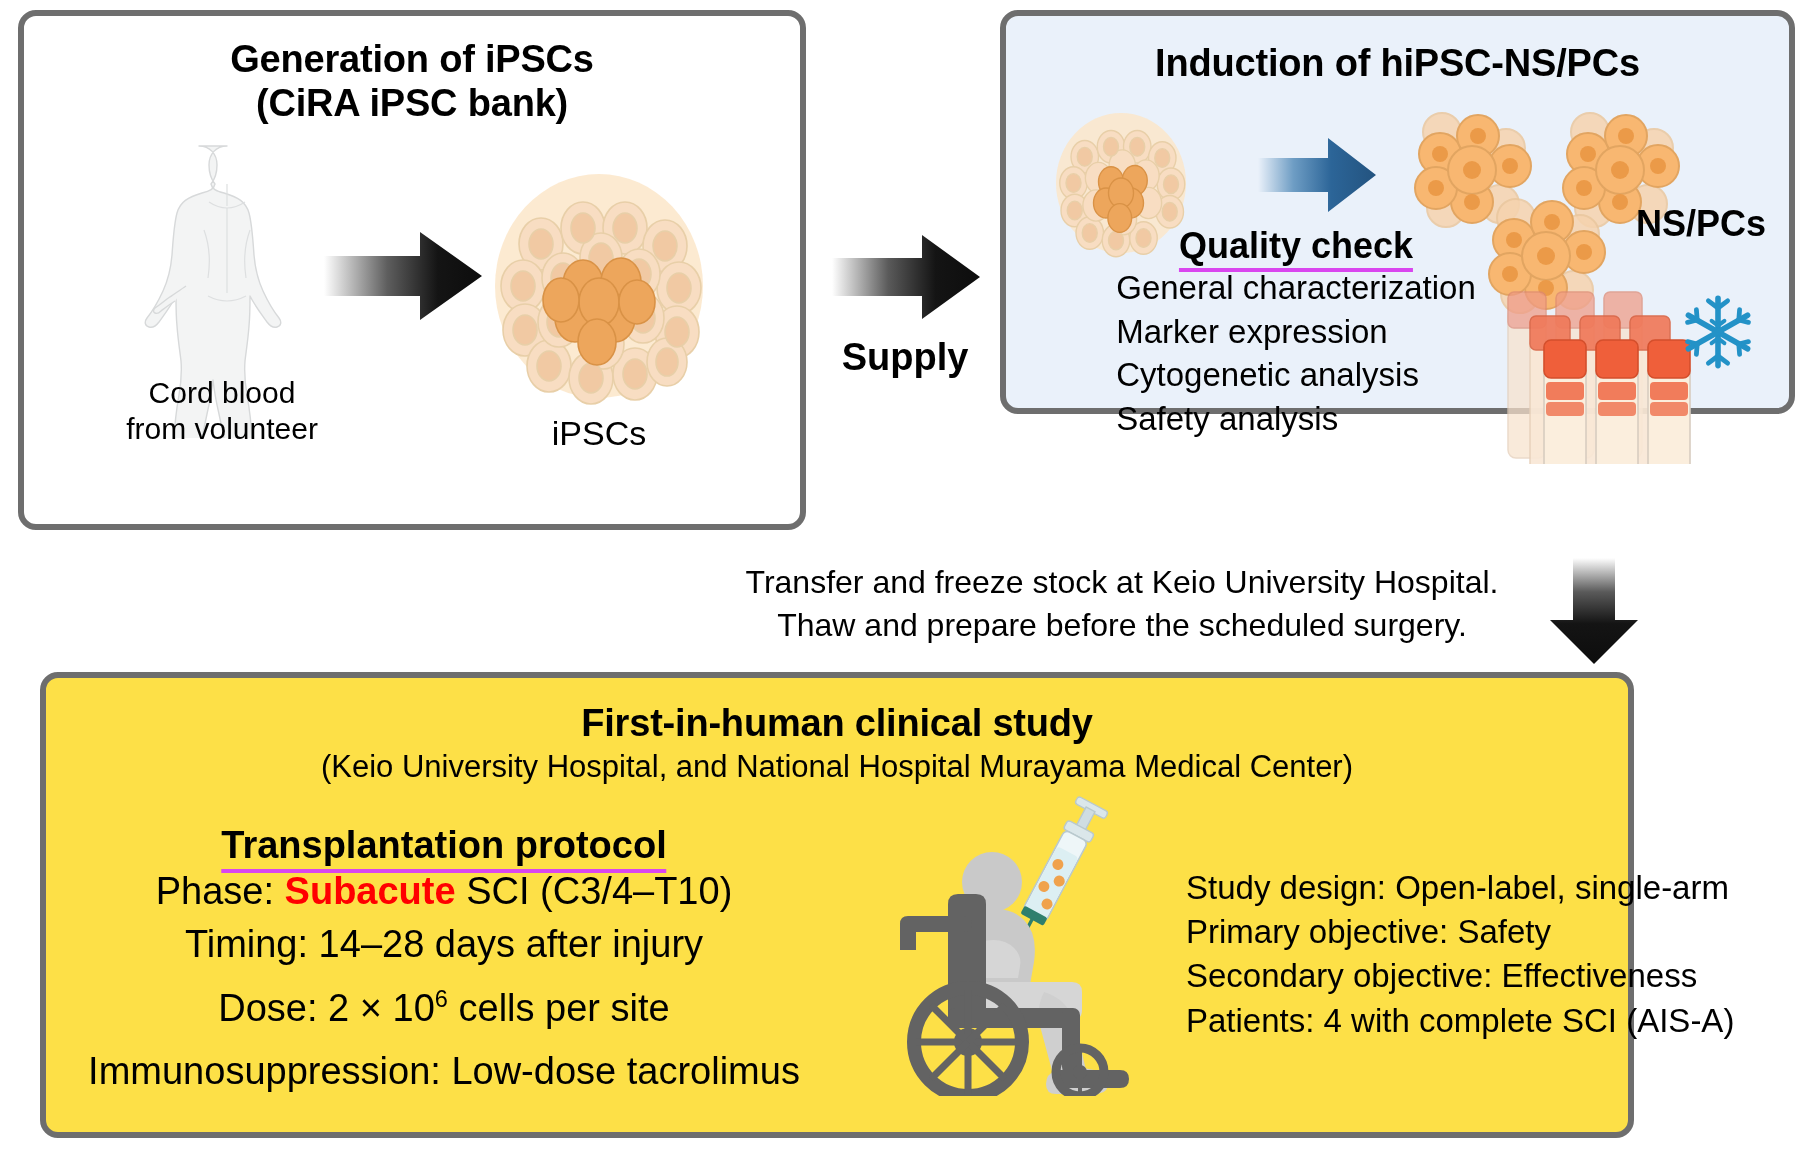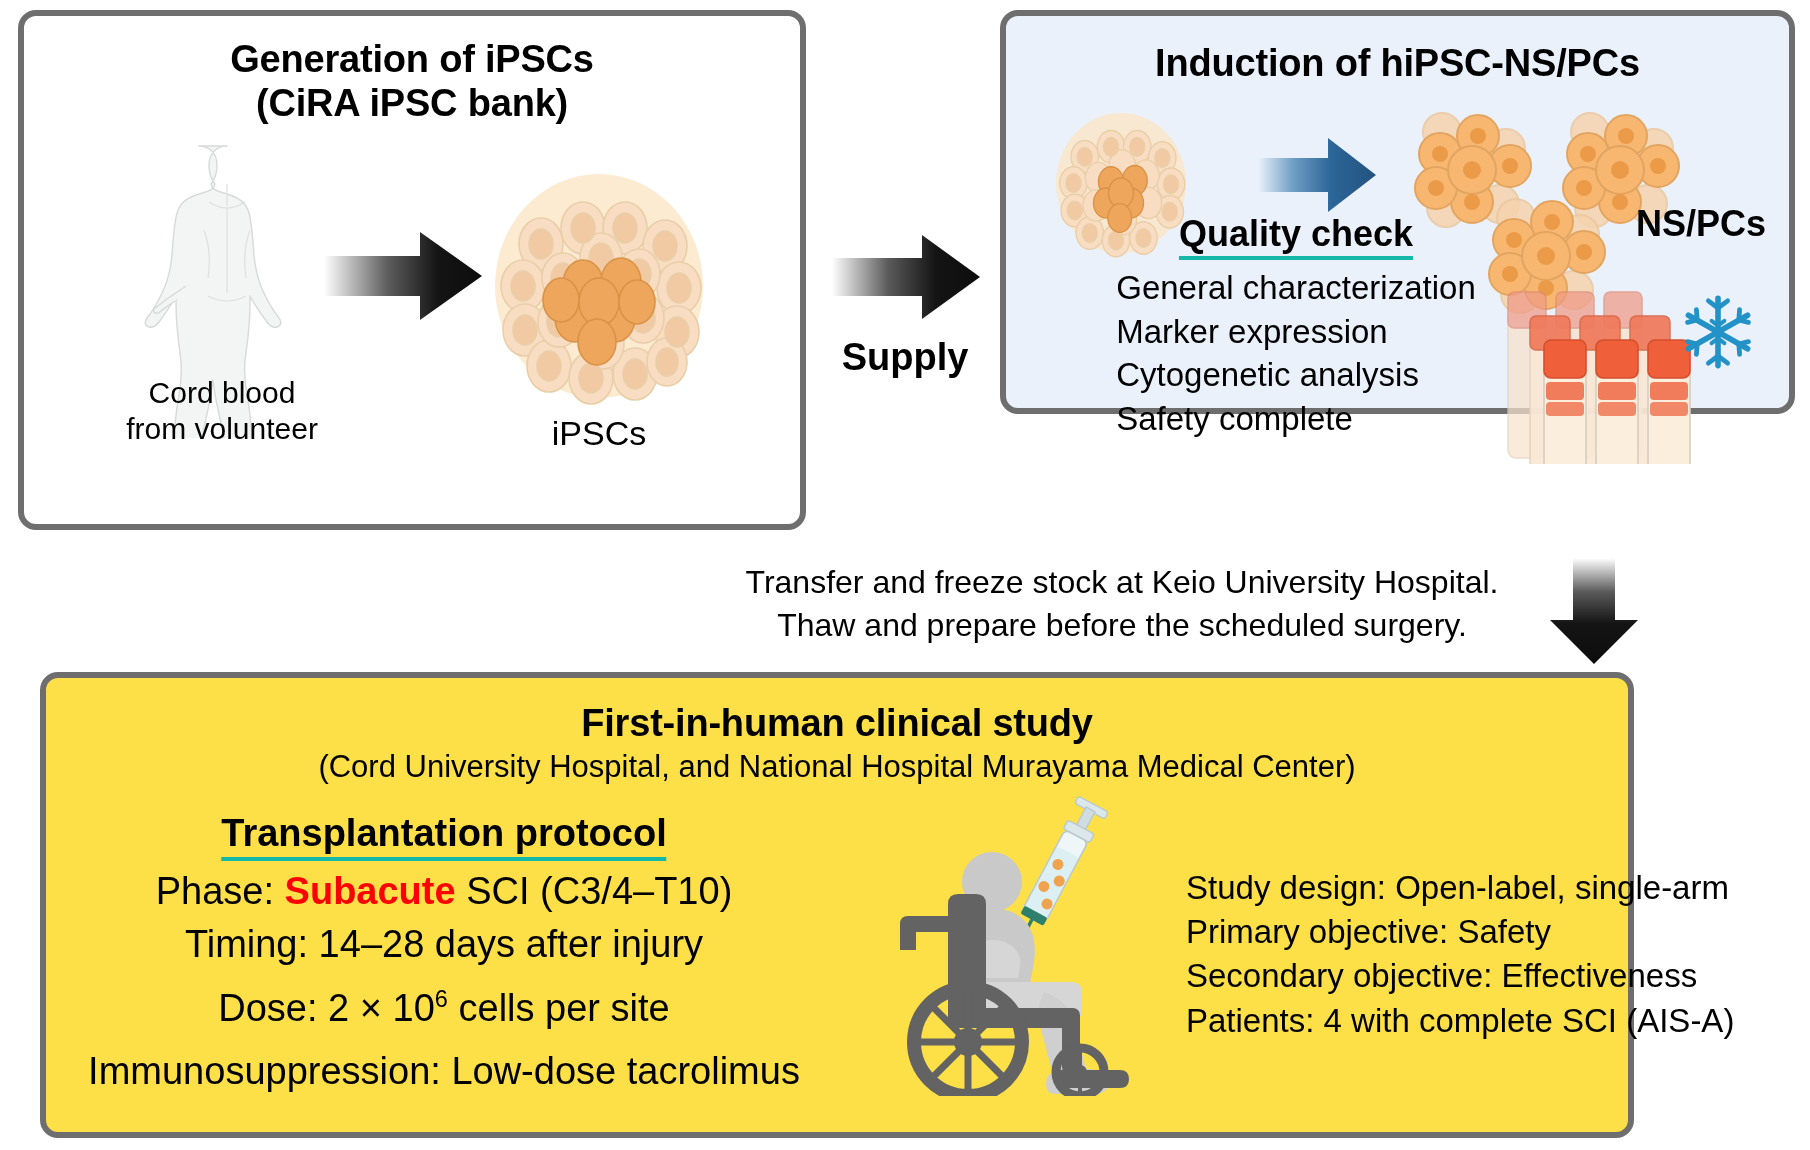--- a/index.html
+++ b/index.html
@@ -28,23 +28,24 @@
   }
   .panel.generation { left: 18px;   top: 10px;  width: 788px;  height: 520px; background:#ffffff; }
   .panel.induction  { left: 1000px; top: 10px;  width: 795px;  height: 404px; background:#eaf1fa; }
   .panel.clinical   { left: 40px;   top: 672px; width: 1594px; height: 466px; background:#fde047; }
 
   
   .t { position: absolute; color: #000; white-space: nowrap; line-height: 1.12; }
   .center { transform: translateX(-50%); text-align: center; }
   .bold { font-weight: 700; }
   .underline-heading {
-    border-bottom: 4px solid #14b8a6;
+    border-bottom: 4px solid #d946ef;
     padding-bottom: 2px;
     display: inline-block;
+    margin-top: 12px;
   }
 
   
   .panel-title {
     font-size: 38px;
     font-weight: 700;
     letter-spacing: -0.2px;
   }
   .subtitle { font-size: 31px; }
 
@@ -351,21 +352,21 @@
     <div class="t bold" style="left:630px; top:188px; font-size:36px;">NS/PCs</div>
 
     <div class="t bold center" style="left:290px; top:198px; font-size:36px;">
       <span class="underline-heading">Quality check</span>
     </div>
 
     <div class="qc-list" style="position:absolute; left:290px; top:250px; transform:translateX(-50%);">
       <div class="qc-item">General characterization</div>
       <div class="qc-item">Marker expression</div>
       <div class="qc-item">Cytogenetic analysis</div>
-      <div class="qc-item">Safety complete</div>
+      <div class="qc-item">Safety analysis</div>
     </div>
 
     <svg class="ill" style="left:492px; top:268px;" width="220" height="180" viewBox="0 0 220 180">
       <g>
 
         <g opacity="0.72">
           <g transform="translate(10,0)">
             <rect x="0" y="24" width="38" height="150" rx="8" fill="#f7e2cd" stroke="#e4cdb6" stroke-width="1.5"></rect>
             <rect x="0" y="8" width="38" height="36" rx="6" fill="#ef9a85" stroke="#dd8872" stroke-width="1.5"></rect>
           </g>
@@ -458,21 +459,21 @@
         <stop offset="100%" stop-color="#0d0d0d"></stop>
       </linearGradient>
     </defs>
     <path d="M25 0 L67 0 L67 62 L90 62 L46 106 L2 62 L25 62 Z" fill="url(#gradArrowDown)"></path>
   </svg>
 
   <div class="panel clinical">
 
     <div class="t panel-title center" style="left:50%; top:24px;">First-in-human clinical study</div>
 
-    <div class="t subtitle center" style="left:50%; top:72px;">(Cord University Hospital, and National Hospital Murayama Medical Center)</div>
+    <div class="t subtitle center" style="left:50%; top:72px;">(Keio University Hospital, and National Hospital Murayama Medical Center)</div>
 
     <div class="t bold center" style="left:398px; top:134px; font-size:38px;">
       <span class="underline-heading">Transplantation protocol</span>
     </div>
 
     <div class="protocol-lines" style="position:absolute; left:398px; top:192px; transform:translateX(-50%);">
 
       <div class="pline" style="margin-bottom:10px;">
         <span>Phase: </span><span class="hl-red">Subacute</span><span> SCI (C3/4–T10)</span>
       </div>

